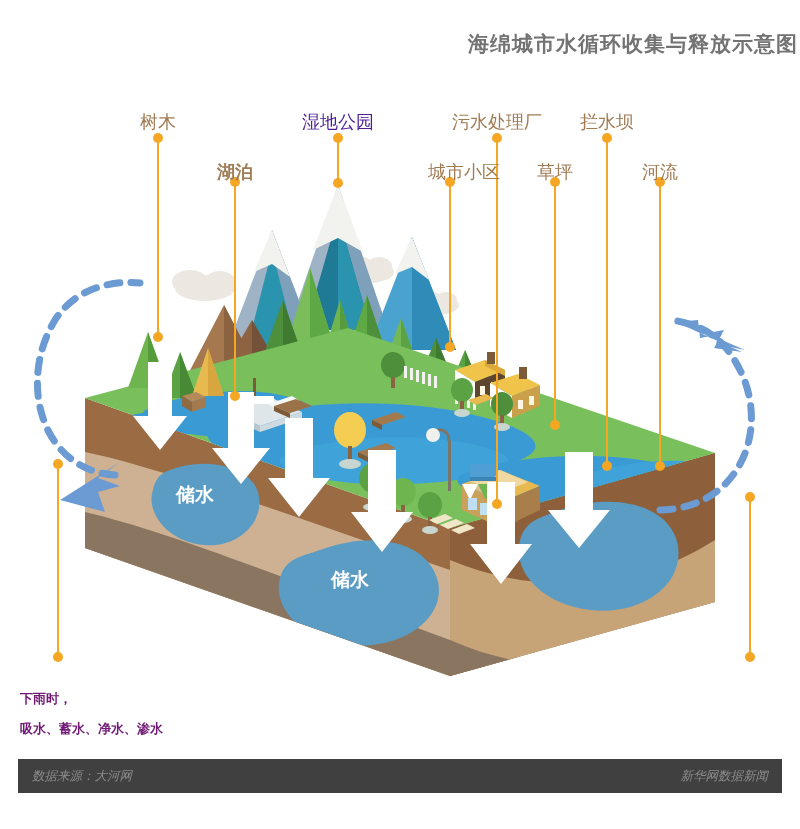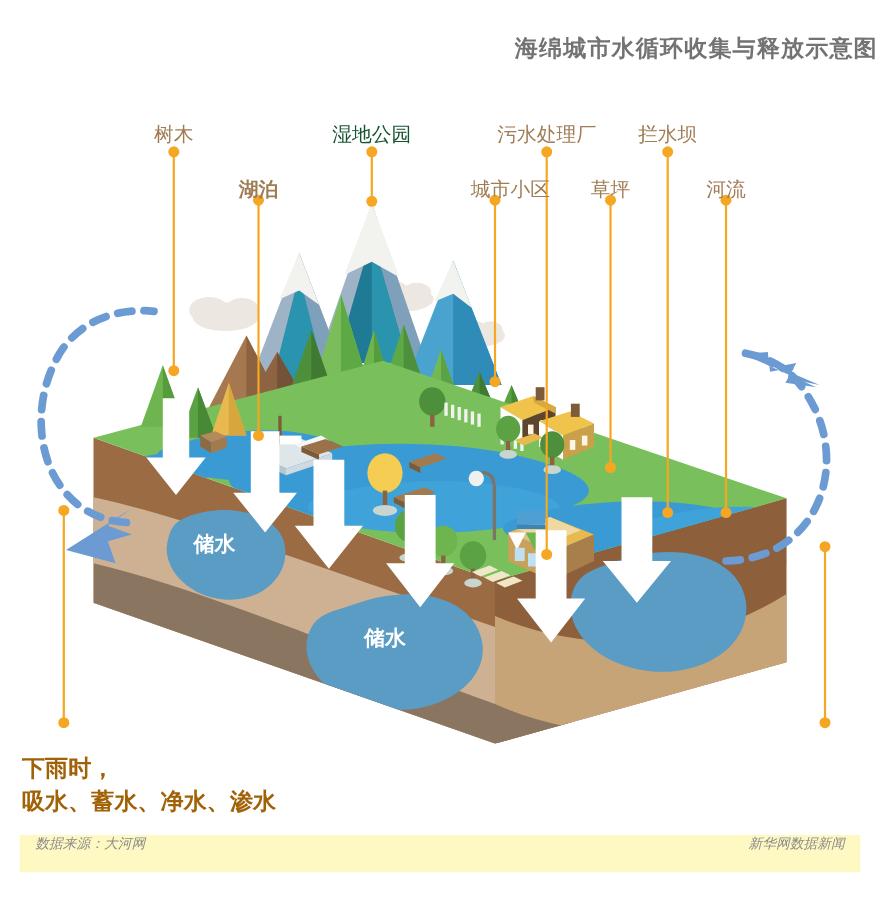--- a/index.html
+++ b/index.html
@@ -25,31 +25,31 @@
     position:absolute;
     font-size:18px;
     color:#a07c55;
     white-space:nowrap;
     transform:translateX(-50%);
   }
 
   
   .caption{
     position:absolute;
-    font-size:21px;font-weight:bold;color:#a16207;
+    font-size:13px;font-weight:bold;color:#701a75;
     white-space:nowrap;line-height:30px;
   }
   .caption.left{left:20px;text-align:left;}
   .caption.right{right:18px;text-align:right;}
 
   
   .footer{
     position:absolute;left:18px;right:18px;bottom:36px;
-    height:34px;background:#fef9c3;
-    display:flex;justify-content:space-between;
+    height:34px;background:#404040;
+    display:flex;align-items:center;justify-content:space-between;
     padding:0 14px;box-sizing:border-box;
   }
   .footer span{
     font-size:12.5px;color:#8c8c8c;font-style:italic;
   }
 
   
   svg#art{position:absolute;left:0;top:0;width:800px;height:829px;}
   .storelabel{
     font-family:"Liberation Sans","DejaVu Sans",sans-serif;
@@ -353,21 +353,21 @@
       <circle cx="58" cy="657" r="5" fill="#f5a623"></circle>
       <line x1="750" y1="497" x2="750" y2="657" stroke="#f5a623" stroke-width="2"></line>
       <circle cx="750" cy="497" r="5" fill="#f5a623"></circle>
       <circle cx="750" cy="657" r="5" fill="#f5a623"></circle>
     </g>
   </svg>
 
   <div id="labels">
       <div class="clabel" style="left: 158px; top: 110px; color: rgb(160, 124, 85);">树木</div>
       <div class="clabel" style="left: 235px; top: 160px; color: rgb(160, 124, 85); font-weight: bold;">湖泊</div>
-      <div class="clabel" style="left: 338px; top: 110px; color: #14532d;">湿地公园</div>
+      <div class="clabel" style="left: 338px; top: 110px; color: #4c1d95;">湿地公园</div>
       <div class="clabel" style="left: 464px; top: 160px; color: rgb(160, 124, 85);">城市小区</div>
       <div class="clabel" style="left: 497px; top: 110px; color: rgb(160, 124, 85);">污水处理厂</div>
       <div class="clabel" style="left: 555px; top: 160px; color: rgb(160, 124, 85);">草坪</div>
       <div class="clabel" style="left: 607px; top: 110px; color: rgb(160, 124, 85);">拦水坝</div>
       <div class="clabel" style="left: 660px; top: 160px; color: rgb(160, 124, 85);">河流</div>
     </div>
 
   <div class="caption left" style="top:684px;">
     <div>下雨时，</div>
     <div>吸水、蓄水、净水、渗水</div>

